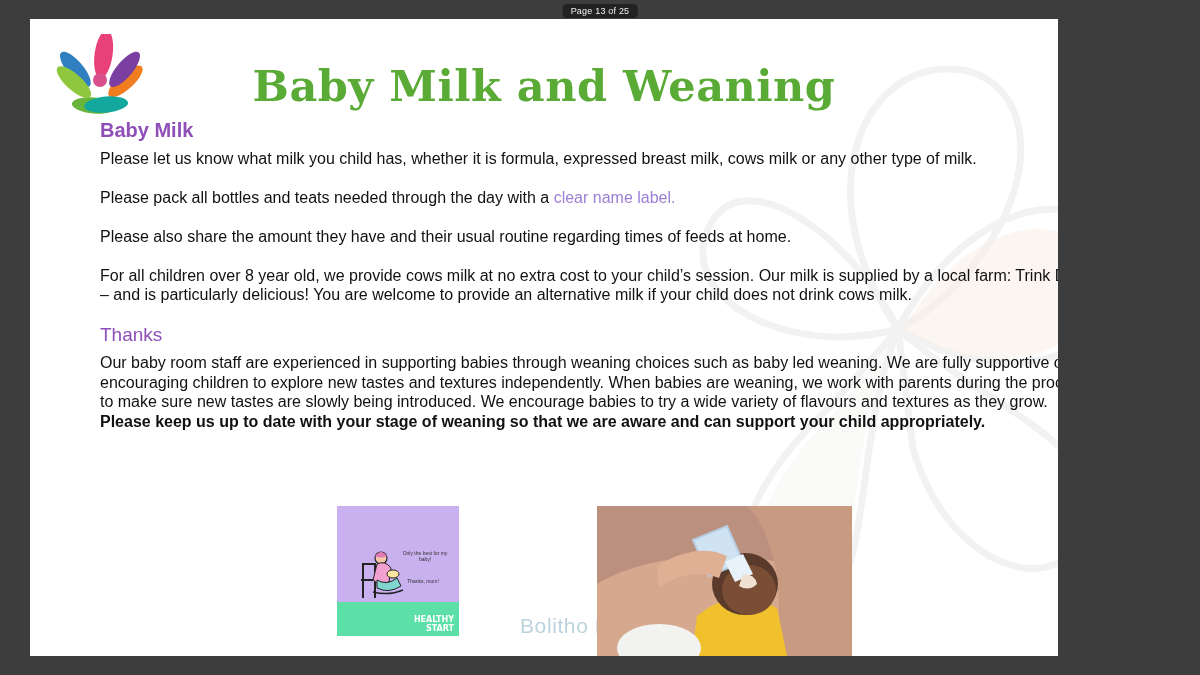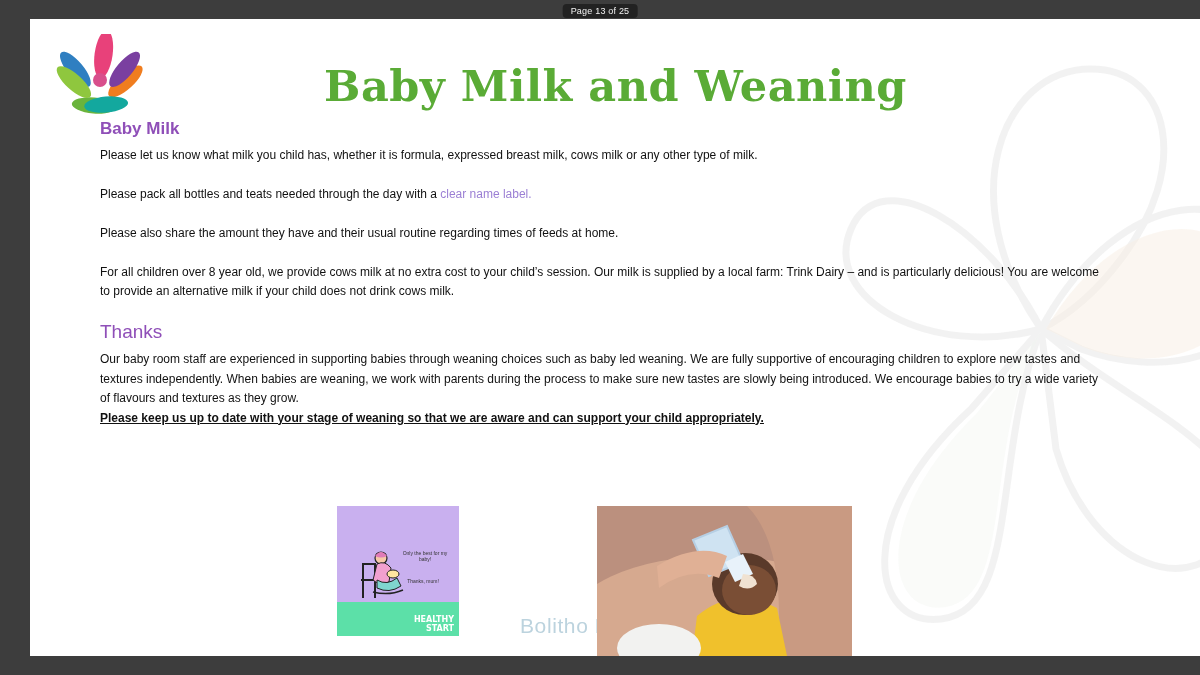--- a/index.html
+++ b/index.html
@@ -35,21 +35,21 @@
     z-index: 50;
     font-family: "Liberation Sans", sans-serif;
     white-space: nowrap;
   }
 
   
   #slide {
     position: absolute;
     left: 30px;
     top: 19px;
-    width: 1171px;
+    width: 1028px;
     height: 637px;
     background: #ffffff;
     overflow: hidden;
   }
 
   
   .watermark {
     position: absolute;
     right: -60px;
     top: 10px;
@@ -83,54 +83,53 @@
   }
 
   .content {
     position: absolute;
     left: 70px;
     top: 100px;
     width: 1000px;
   }
 
   h2.section-heading {
-    font-size: 17px;
+    font-size: 20px;
     font-weight: bold;
     color: #8f4fb8;
     margin: 0 0 7px 0;
     font-family: "Liberation Sans", sans-serif;
   }
 
   h2.section-heading.weaning {
     color: #8f4fb8;
     font-weight: normal;
     font-size: 19px;
   }
 
   p.body-text {
-    font-size: 12px;
+    font-size: 16px;
     line-height: 19px;
     color: #111111;
     margin: 0 0 20px 0;
     font-family: "Liberation Sans", sans-serif;
   }
 
   p.body-text.tight {
     margin: 0 0 0 0;
     line-height: 19.5px;
   }
 
   .link-text {
     color: #9b7fd4;
   }
 
   .bold-note {
     font-weight: bold;
     color: #111;
-    text-decoration: underline;
   }
 
   
   .images {
     position: absolute;
     left: 70px;
     top: 487px;
     width: 1020px;
     height: 150px;
   }

